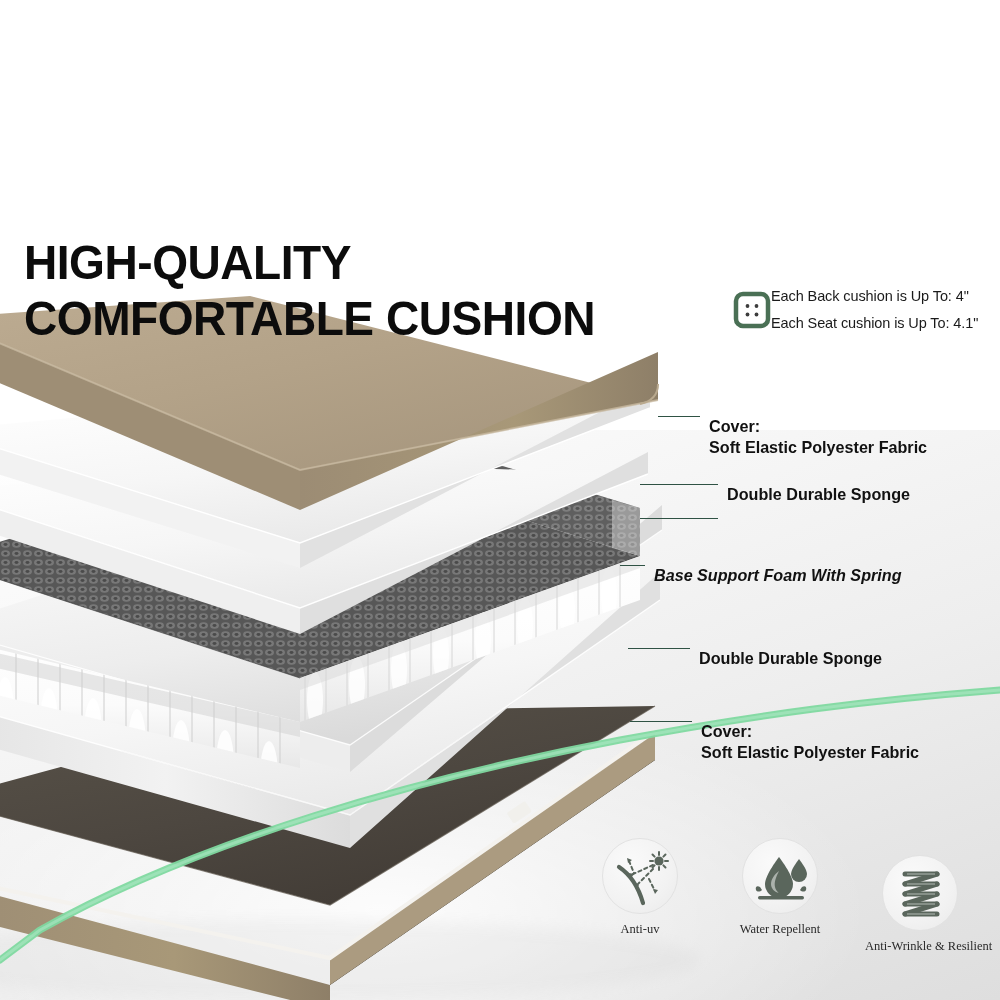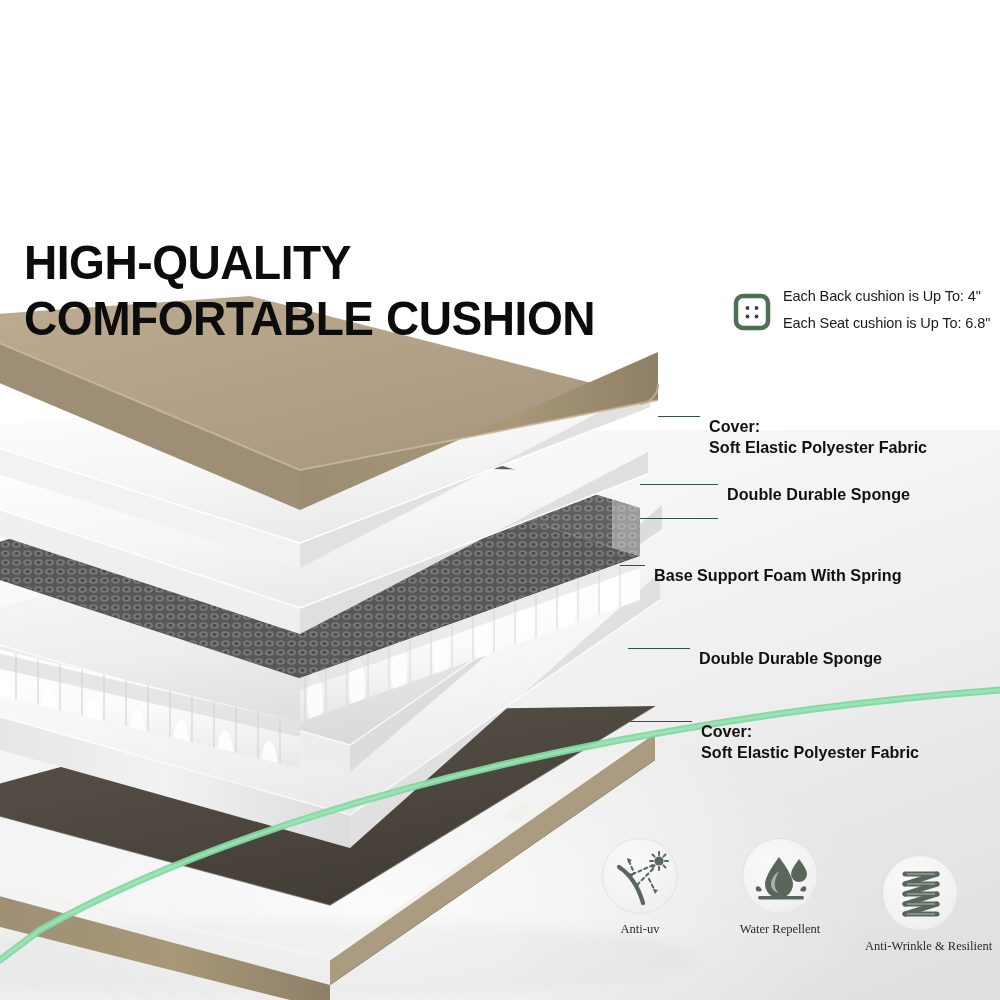--- a/index.html
+++ b/index.html
@@ -36,21 +36,21 @@
     color:#0c0c0c;
     transform:scaleX(.94);
     transform-origin:left center;
     white-space:nowrap;
   }
   .title-line + .title-line { margin-top:7px; }
 
   
   .spec-block {
     position:absolute; left:733px; top:288px;
-    display:flex; align-items:flex-end; gap:12px;
+    display:flex; align-items:center; gap:0;
   }
   .spec-icon { width:38px; height:38px; position:relative; flex:none; }
   .spec-lines { display:flex; flex-direction:column; gap:11px; }
   .spec-line { font-size:14.5px; color:#1a1a1a; white-space:nowrap; letter-spacing:-.1px; }
 
   
   .callout { position:absolute; display:flex; align-items:flex-start; }
   .leader { height:1px; background:#2f5244; flex:none; }
   .callout-text { margin-left:9px; white-space:nowrap; }
   .callout-text .ln {
@@ -313,40 +313,40 @@
         <rect x="3" y="3" width="32" height="32" rx="7" fill="none" stroke="#4a7055" stroke-width="4.5"></rect>
         <rect x="7.5" y="7.5" width="23" height="23" rx="4" fill="#ffffff"></rect>
         <circle cx="14.5" cy="15" r="1.9" fill="#3d3d3d"></circle>
         <circle cx="23.5" cy="15" r="1.9" fill="#3d3d3d"></circle>
         <circle cx="14.5" cy="23.5" r="1.9" fill="#3d3d3d"></circle>
         <circle cx="23.5" cy="23.5" r="1.9" fill="#3d3d3d"></circle>
       </svg>
     </div>
     <div class="spec-lines">
       <div class="spec-line">Each Back cushion is Up To: 4"</div>
-      <div class="spec-line">Each Seat cushion is Up To: 6.8"</div>
+      <div class="spec-line">Each Seat cushion is Up To: 4.1"</div>
     </div>
   </div>
 
   <div class="callout" style="left:658px; top:416px;">
     <div class="leader" style="width:42px;"></div>
     <div class="callout-text">
       <div class="ln">Cover:</div>
       <div class="ln">Soft Elastic Polyester Fabric</div>
     </div>
   </div>
 
   <div class="callout" style="left:640px; top:484px;">
     <div class="leader" style="width:78px;"></div>
     <div class="callout-text">
       <div class="ln">Double Durable Sponge</div>
     </div>
   </div>
 
-  <div class="callout" style="left:620px; top:565px;">
+  <div class="callout" style="left:620px; top:565px;font-style:italic;">
     <div class="leader" style="width:25px;"></div>
     <div class="callout-text">
       <div class="ln">Base Support Foam With Spring</div>
     </div>
   </div>
 
   <div class="callout" style="left:628px; top:648px;">
     <div class="leader" style="width:62px;"></div>
     <div class="callout-text">
       <div class="ln">Double Durable Sponge</div>

